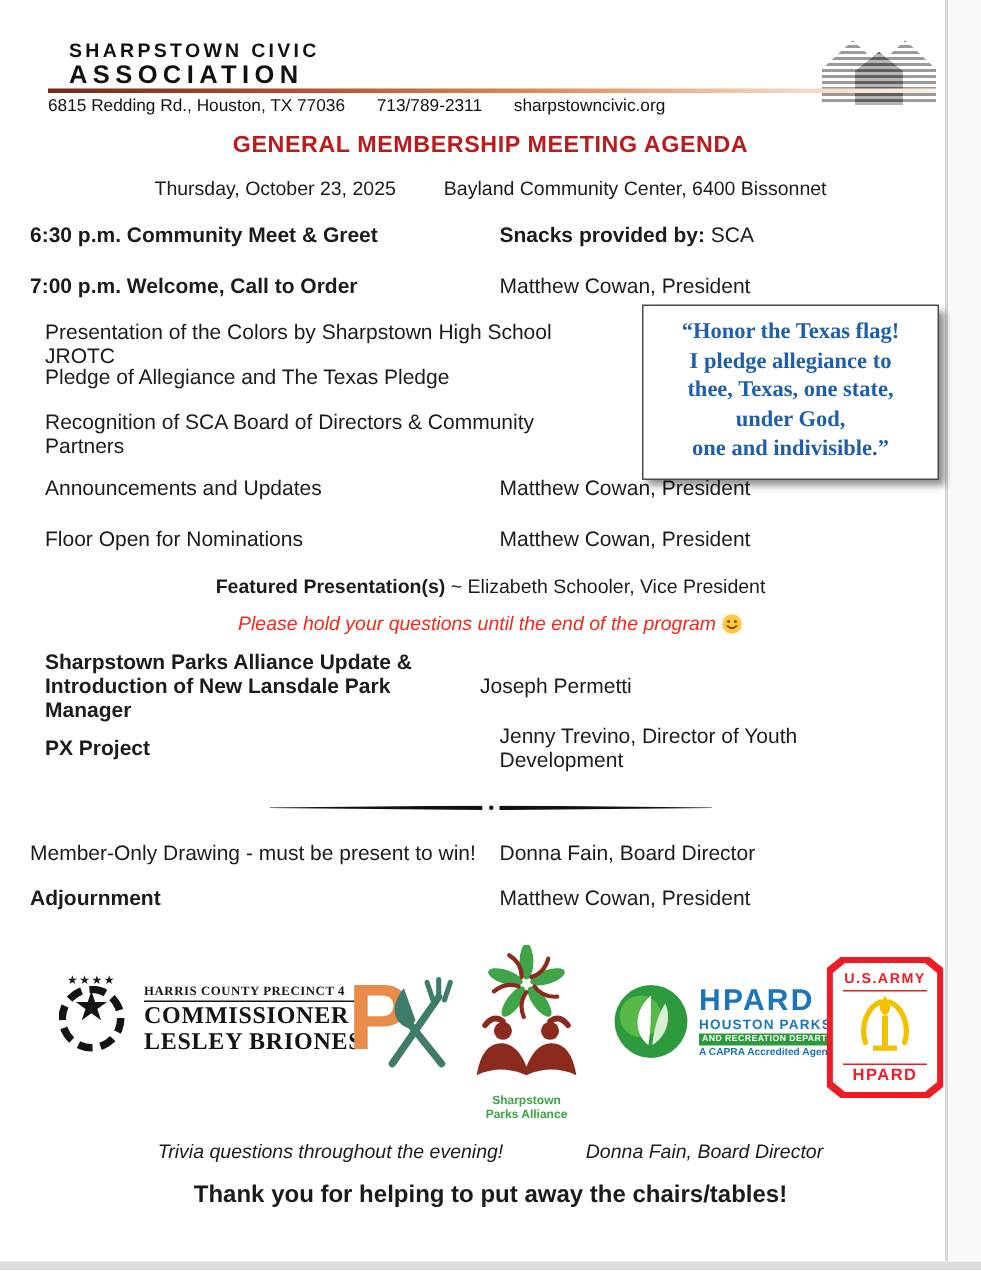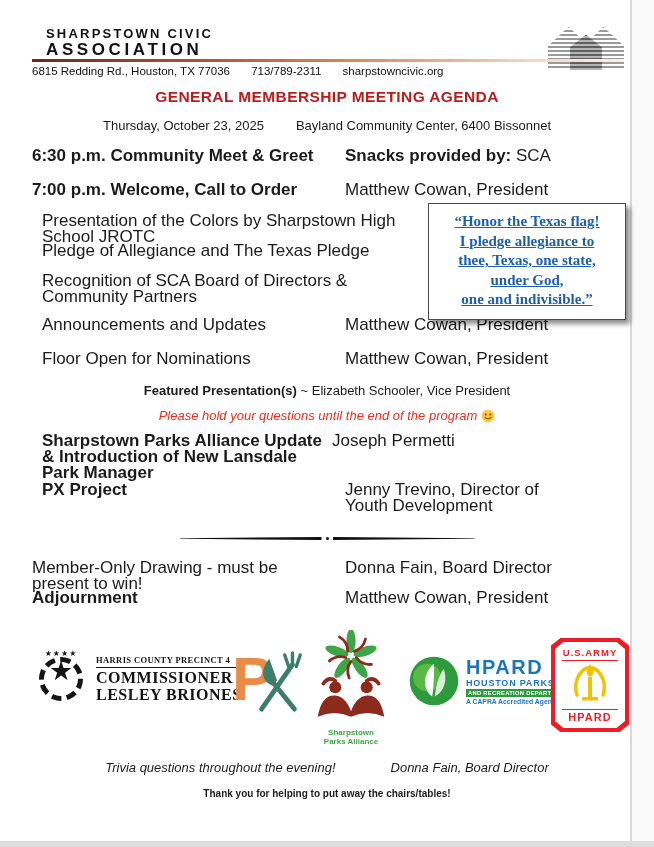--- a/index.html
+++ b/index.html
@@ -24,39 +24,39 @@
     background:linear-gradient(to right,#71291b,#b4502f 28%,#dd8a58 55%,#f4d9c2 85%,#fbf1e6);}
   .address{position:absolute;left:32px;top:65px;font-size:11.5px;font-weight:normal;color:#111;}
   .address .seg{margin-right:18px;}
 
   .title{position:absolute;left:0;top:88px;width:654px;text-align:center;
     font-size:15.5px;font-weight:bold;letter-spacing:.4px;color:#b91c1c;}
   .dateline{position:absolute;left:0;top:118px;width:654px;display:flex;justify-content:center;gap:32px;
     font-size:13px;color:#1b1b1b;}
 
   
-  .row{position:absolute;left:32px;width:592px;display:flex;font-size:17px;line-height:16px;}
+  .row{position:absolute;left:20px;width:592px;display:flex;font-size:14px;line-height:16px;align-items:center;}
   .row .l{width:313px;padding-right:10px;box-sizing:border-box;}
   .row .r{flex:1;}
   .bold{font-weight:bold;}
   .indent{padding-left:10px !important;}
   .r1{top:148px}.r2{top:182px}
   .it1{top:213px}.it2{top:243px}.it3{top:273px}
   .r3{top:317px}.r4{top:351px}
   .r5{top:433px}.r6{top:482px}
   .r7{top:560px}.r8{top:590px}
   .it3 .l{width:355px;}
   .r5 .l{width:300px;}
   .r6 .r{max-width:210px;}
 
   
   .quote{position:absolute;left:428px;top:203px;width:184px;padding:8px 6px 9px 6px;
     background:#fff;border:1px solid #4a4a4a;box-shadow:4px 4px 5px rgba(0,0,0,.45);
     font-family:"Liberation Serif",serif;font-weight:bold;font-size:15px;line-height:1.3;
-    color:#1e5fa8;text-align:center;text-decoration:underline;}
+    color:#1e5fa8;text-align:center;}
 
   .featured{position:absolute;left:0;top:383px;width:654px;text-align:center;font-size:13px;}
   .rednote{position:absolute;left:0;top:408px;width:654px;display:flex;justify-content:center;
     align-items:center;gap:4px;font-size:13px;font-style:italic;color:#ee2b1c;}
 
   
   .divider{position:absolute;left:0;top:537px;width:654px;display:flex;justify-content:center;align-items:center;}
   .dline{width:142px;height:3px;background:#111;}
   .dline.left{clip-path:polygon(0 42%,100% 0,100% 100%,0 58%);margin-right:4px;}
   .dline.right{clip-path:polygon(0 0,100% 42%,100% 58%,0 100%);margin-left:4px;}
@@ -93,21 +93,21 @@
   .jr-inner{position:absolute;inset:4px;background:#fff;
     clip-path:polygon(12% 0,88% 0,100% 8%,100% 92%,88% 100%,12% 100%,0 92%,0 8%);
     display:flex;flex-direction:column;align-items:center;}
   .jr-top{font-size:9.5px;font-weight:bold;color:#ee1c25;letter-spacing:1px;margin-top:5px;}
   .jr-line{width:80%;height:1.5px;background:#ee1c25;margin:2px 0;}
   .jr-bottom{font-size:11px;font-weight:bold;color:#ee1c25;letter-spacing:1px;margin-bottom:5px;}
   .jr-mid{flex:1;display:flex;align-items:center;}
 
   .trivia{position:absolute;left:0;top:760px;width:654px;display:flex;justify-content:center;gap:55px;
     font-size:13px;font-style:italic;}
-  .thanks{position:absolute;left:0;top:788px;width:654px;text-align:center;font-size:10px;font-weight:bold;}
+  .thanks{position:absolute;left:0;top:788px;width:654px;text-align:center;font-size:16px;font-weight:bold;}
 </style>
 </head>
 <body>
 
 <div class="canvas">
   <div class="sheet">
 
     <div class="org">
       <div class="org1">SHARPSTOWN CIVIC</div>
       <div class="org2">ASSOCIATION</div>

